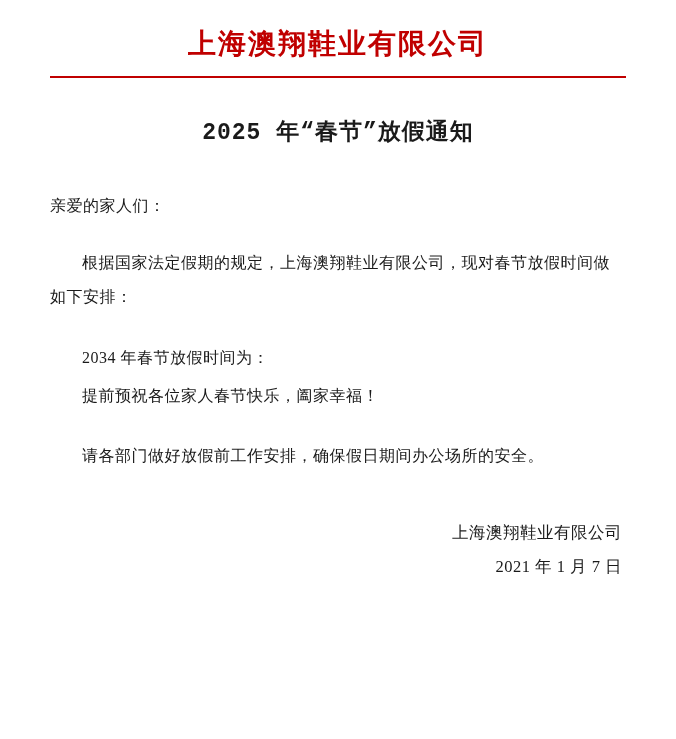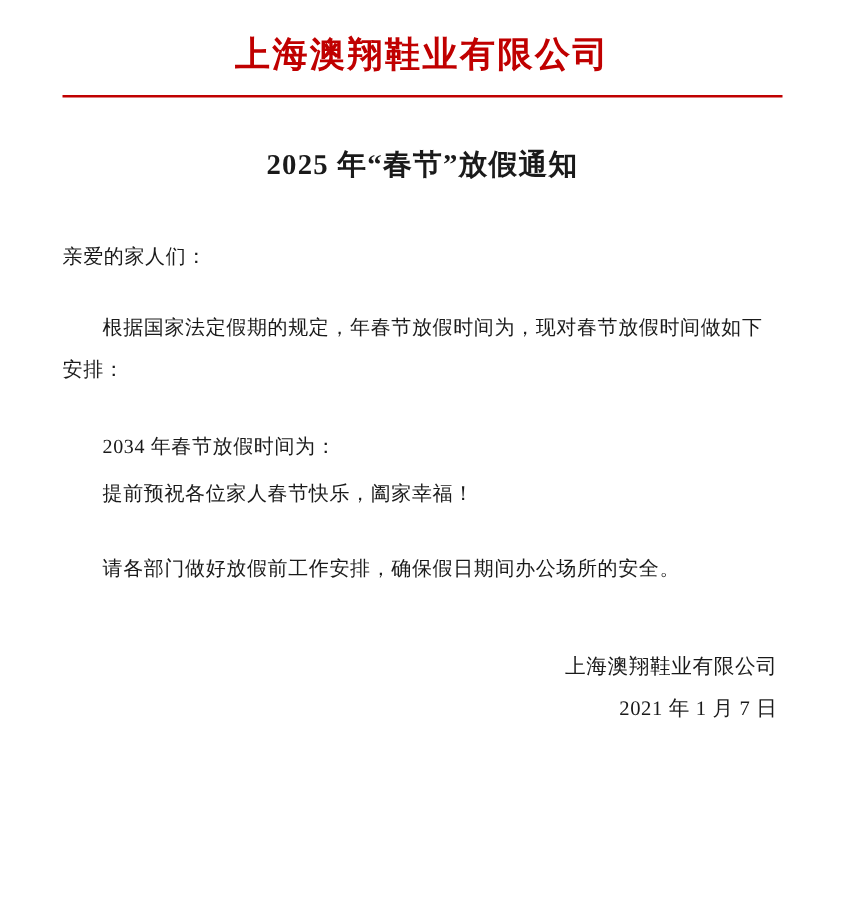--- a/index.html
+++ b/index.html
@@ -40,21 +40,21 @@
     margin-top: 14px;
     border-top: 2px solid #c00000;
     height: 0;
     width: 100%;
   }
 
   
   .doc-title {
     margin-top: 38px;
     text-align: center;
-    font-family: Liberation Serif, serif;
+    font-family: Liberation Mono, monospace;
     font-weight: bold;
     font-size: 23px;
     color: #1a1a1a;
     letter-spacing: 1px;
   }
 
   
   .body-block {
     margin-top: 42px;
     font-size: 16px;
@@ -100,21 +100,21 @@
   <div class="letterhead">
     <div class="company-name">上海澳翔鞋业有限公司</div>
     <div class="letterhead-rule"></div>
   </div>
 
   <div class="doc-title">2025 年“春节”放假通知</div>
 
   <div class="body-block">
     <p class="salutation">亲爱的家人们：</p>
 
-    <p class="para">根据国家法定假期的规定，年春节放假时间为，现对春节放假时间做如下安排：</p>
+    <p class="para">根据国家法定假期的规定，上海澳翔鞋业有限公司，现对春节放假时间做如下安排：</p>
 
     <p class="para spaced-top tight">2034 年春节放假时间为：</p>
 
 
     <p class="para">提前预祝各位家人春节快乐，阖家幸福！</p>
 
     <p class="para spaced-top tight">请各部门做好放假前工作安排，确保假日期间办公场所的安全。</p>
   </div>
 
   <div class="signature">

